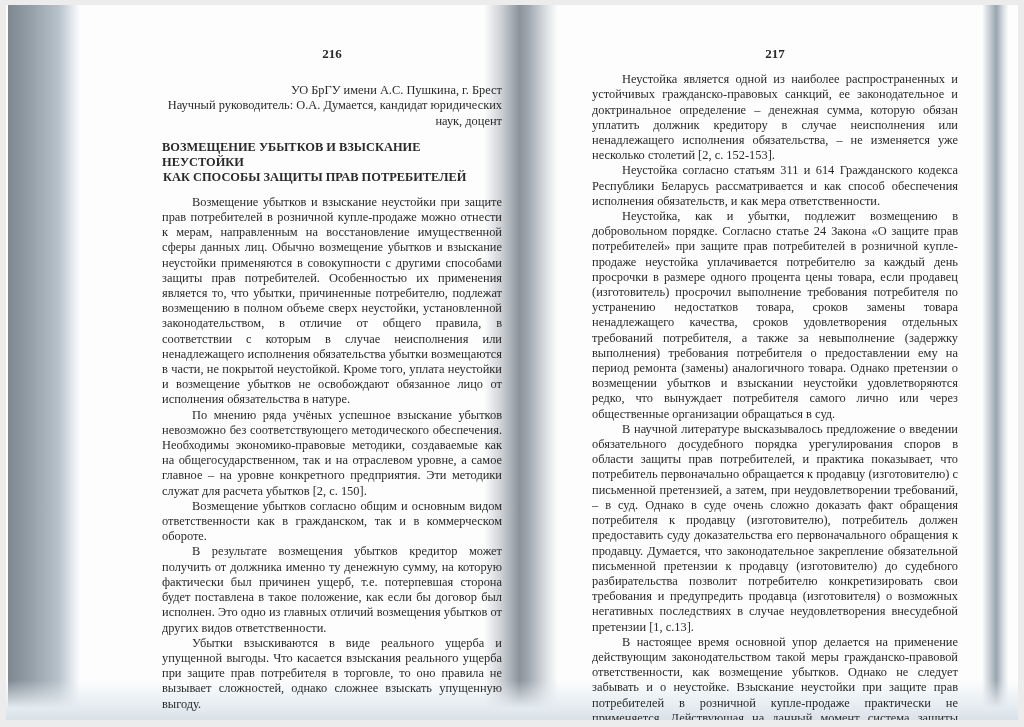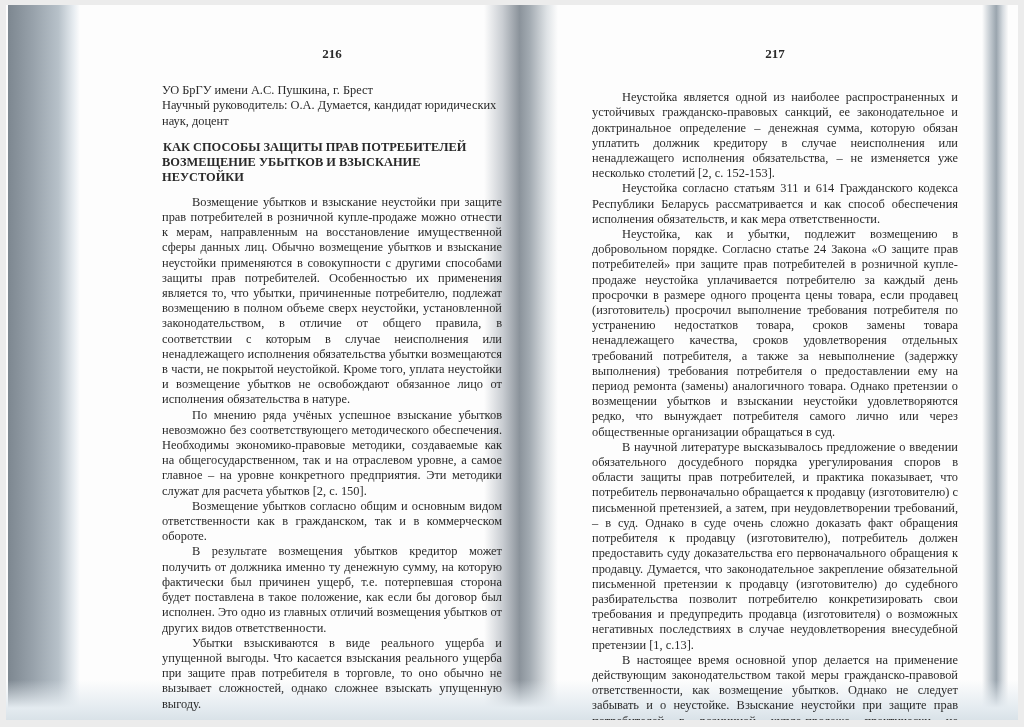--- a/index.html
+++ b/index.html
@@ -38,51 +38,51 @@
     position: absolute; top: 0;
     font-size: 12.4px; line-height: 15.2px;
     text-align: justify;
   }
   .page-left { left: 156px; width: 340px; }
   .page-right { left: 586px; width: 366px; }
   .page-num {
     text-align: center; font-weight: bold; font-size: 13px;
     margin: 41px 0 22px 0;
   }
-  .page-right .page-num { margin-bottom: 29px; }
+  .page-right .page-num { margin-bottom: 11px; }
   .author { font-weight: bold; margin: 0; }
-  .affil, .supervisor { margin: 0; text-align: left; }
+  .affil, .supervisor { margin: 0; text-align: right; }
   .title {
     font-weight: bold; text-transform: uppercase; text-align: left;
     margin: 11px 0 10px 0; line-height: 15px;
   }
   p.para { margin: 0; text-indent: 30px; }
 </style>
 </head>
 <body>
 
 <div class="scan">
   <div class="edge-left"></div>
   <div class="gutter"></div>
   <div class="edge-right"></div>
   <div class="bottom-fade"></div>
 
   <div class="page page-left">
     <div class="page-num">216</div>
     <p class="affil">УО БрГУ имени А.С. Пушкина, г. Брест</p>
     <p class="supervisor">Научный  руководитель: О.А. Думается, кандидат юридических наук, доцент</p>
     <div class="title">
+      <div>ВОЗМЕЩЕНИЕ УБЫТКОВ И ВЗЫСКАНИЕ НЕУСТОЙКИ</div>
       <div style="padding-left:1px">КАК СПОСОБЫ ЗАЩИТЫ ПРАВ ПОТРЕБИТЕЛЕЙ</div>
-      <div>ВОЗМЕЩЕНИЕ УБЫТКОВ И ВЗЫСКАНИЕ НЕУСТОЙКИ</div>
     </div>
     <p class="para">Возмещение убытков и взыскание неустойки при защите прав потребителей в розничной купле-продаже можно отнести к мерам, направленным на восстановление имущественной сферы данных лиц. Обычно возмещение убытков и взыскание неустойки применяются в совокупности с другими способами защиты прав потребителей. Особенностью их применения является то, что убытки, причиненные потребителю, подлежат возмещению в полном объеме сверх неустойки, установленной законодательством, в отличие от общего правила, в соответствии с которым в случае неисполнения или ненадлежащего исполнения обязательства убытки возмещаются в части, не покрытой неустойкой. Кроме того, уплата неустойки и возмещение убытков не освобождают обязанное лицо от исполнения обязательства в натуре.</p>
     <p class="para">По мнению ряда учёных успешное взыскание убытков невозможно без соответствующего методического обеспечения. Необходимы экономико-правовые методики, создаваемые как на общегосударственном, так и на отраслевом уровне, а самое главное – на уровне конкретного предприятия. Эти методики служат для расчета убытков [2, с. 150].</p>
     <p class="para">Возмещение убытков согласно общим и основным видом ответственности как в гражданском, так и в коммерческом обороте.</p>
     <p class="para">В результате возмещения убытков кредитор может получить от должника именно ту денежную сумму, на которую фактически был причинен ущерб, т.е. потерпевшая сторона будет поставлена в такое положение, как если бы договор был исполнен. Это одно из главных отличий возмещения убытков от других видов ответственности.</p>
-    <p class="para">Убытки взыскиваются в виде реального ущерба и упущенной выгоды. Что касается взыскания реального ущерба при защите прав потребителя в торговле, то оно обычно не вызывает сложностей, однако сложнее взыскать упущенную выгоду.</p>
+    <p class="para">Убытки взыскиваются в виде реального ущерба и упущенной выгоды. Что касается взыскания реального ущерба при защите прав потребителя в торговле, то оно правила не вызывает сложностей, однако сложнее взыскать упущенную выгоду.</p>
 
   </div>
 
   <div class="page page-right">
     <div class="page-num">217</div>
     <p class="para">Неустойка является одной из наиболее распространенных и устойчивых гражданско-правовых санкций, ее законодательное и доктринальное определение – денежная сумма, которую обязан уплатить должник кредитору в случае неисполнения или ненадлежащего исполнения обязательства, – не изменяется уже несколько столетий [2, с. 152-153].</p>
     <p class="para">Неустойка согласно статьям 311 и 614 Гражданского кодекса Республики Беларусь рассматривается и как способ обеспечения исполнения обязательств, и как мера ответственности.</p>
     <p class="para">Неустойка, как и убытки, подлежит возмещению в добровольном порядке. Согласно статье 24 Закона «О защите прав потребителей» при защите прав потребителей в розничной купле-продаже неустойка уплачивается потребителю за каждый день просрочки в размере одного процента цены товара, если продавец (изготовитель) просрочил выполнение требования потребителя по устранению недостатков товара, сроков замены товара ненадлежащего качества, сроков удовлетворения отдельных требований потребителя, а также за невыполнение (задержку выполнения) требования потребителя о предоставлении ему на период ремонта (замены) аналогичного товара. Однако претензии о возмещении убытков и взыскании неустойки удовлетворяются редко, что вынуждает потребителя самого лично или через общественные организации обращаться в суд.</p>
     <p class="para">В научной литературе высказывалось предложение о введении обязательного досудебного порядка урегулирования споров в области защиты прав потребителей, и практика показывает, что потребитель первоначально обращается к продавцу (изготовителю) с письменной претензией, а затем, при неудовлетворении требований, – в суд. Однако в суде очень сложно доказать факт обращения потребителя к продавцу (изготовителю), потребитель должен предоставить суду доказательства его первоначального обращения к продавцу. Думается, что законодательное закрепление обязательной письменной претензии к продавцу (изготовителю) до судебного разбирательства позволит потребителю конкретизировать свои требования и предупредить продавца (изготовителя) о возможных негативных последствиях в случае неудовлетворения внесудебной претензии [1, с.13].</p>
     <p class="para">В настоящее время основной упор делается на применение действующим законодательством такой меры гражданско-правовой ответственности, как возмещение убытков. Однако не следует забывать и о неустойке. Взыскание неустойки при защите прав потребителей в розничной купле-продаже практически не применяется. Действующая на данный момент система защиты потребителей требует совершенствования. Необходимо учитывать опыт зарубежных государств для всесторонней защиты прав и интересов потребителей.</p>

